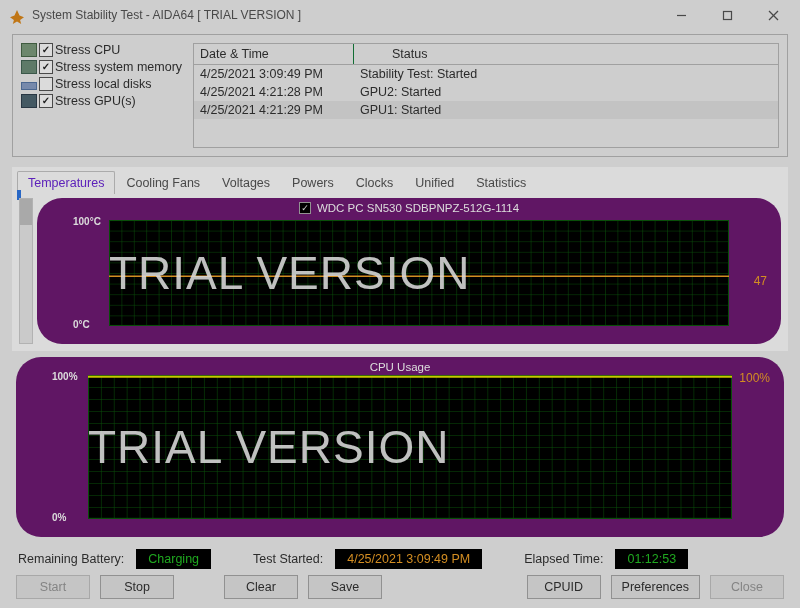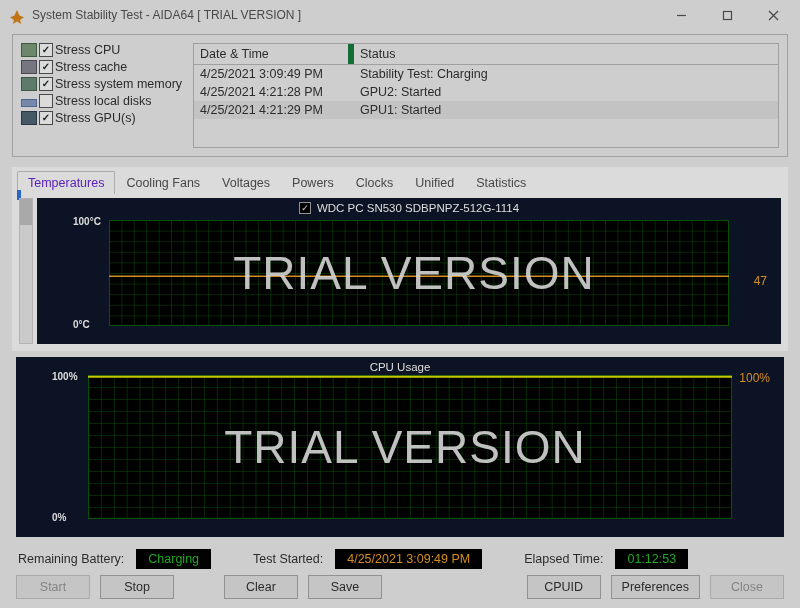--- a/index.html
+++ b/index.html
@@ -59,22 +59,22 @@
   .hw-icon.fpu { background: #9e7e7e; border: 1px solid #6a4a4a; }
   .hw-icon.cache { background: #8a8a96; border: 1px solid #55555f; }
   .hw-icon.mem  { background: #6e8e7a; border: 1px solid #465; }
   .hw-icon.disk { background: #8aa0c8; border: 1px solid #5878a8; height: 8px; margin-top: 3px;}
   .hw-icon.gpu  { background: #506874; border: 1px solid #304050; }
   .chk { width: 14px; height: 14px; border: 1px solid #555; background: #fff; display: inline-flex; align-items:center; justify-content:center; font-size: 10px; color: #222; }
   .chk.checked::after { content: "✓"; font-weight: bold; line-height: 10px; }
 
   .log-table { flex: 1 1 auto; border: 1px solid #bbb; background: #f0f0f0; }
   .log-table .head { display: flex; border-bottom: 1px solid #bbb; }
-  .log-table .head .col { padding: 3px 6px; font-size: 12.5px; color: #333; border-right: 6px solid #15803d; }
-  .log-table .head .col:last-child { border-right: none; }
+  .log-table .head .col { padding: 3px 6px; font-size: 12.5px; color: #333; border-right: 1px solid #15803d; }
+  .log-table .head .col:last-child { border-right: none; margin-left: 32px; }
   .log-table .rows .row { display: flex; background: #f0f0f0; }
   .log-table .rows .row.sel { background: #e4e4e4; }
   .log-table .col.dt { flex: 0 0 160px; }
   .log-table .col.st { flex: 1 1 auto; }
   .log-table .rows .cell { padding: 2px 6px; font-size: 12.5px; color: #333; }
   .log-table .blank { height: 14px; }
 
   
   .tabs-wrap { margin-top: 10px; background: #fff; padding: 0; border: 1px solid #fff; }
   .tab-strip { display: flex; align-items: flex-end; height: 26px; padding-left: 4px; gap: 0; }
@@ -99,41 +99,41 @@
     background: #2f79e6;
   }
   .tab:not(.active) { color: #555; }
 
   .chart-area { padding: 4px 6px 6px 6px; display: flex; gap: 4px; }
   .mini-scroll { width: 14px; background: #ececec; border: 1px solid #d0d0d0; position: relative; }
   .mini-scroll .thumb { position: absolute; top: 0; left: 0; right: 0; height: 26px; background: #c5c5c5; }
 
   .chart {
     position: relative;
-    background: #0f172a;
+    background: #701a75;
     flex: 1 1 auto;
     height: 146px;
     color: #fff;
+    border-radius: 25px;
   }
   .chart .topline { height: 20px; display: flex; align-items: center; justify-content: center; gap: 6px; font-size: 11.5px; }
   .chk-graph { width: 12px; height: 12px; border: 1px solid #aaa; background: #000; display: inline-flex; align-items:center; justify-content:center; }
   .chk-graph.checked::after { content: "✓"; color: #eee; font-size: 9px; line-height: 9px; }
   .plot-wrap { position: absolute; left: 72px; right: 52px; top: 22px; bottom: 18px; }
   .plot-grid { position: absolute; inset: 0; background: #000; }
   .axis-label { position: absolute; left: 36px; font-size: 10px; color: #fff; font-weight: bold; }
   .axis-top { top: 18px; }
   .axis-bot { bottom: 14px; }
   .val-right { position: absolute; right: 14px; font-size: 12px; color: #f6a528; }
   .val-right.temp { top: 76px; }
   .val-right.cpu  { top: 14px; }
   .watermark {
     position: absolute;
     left: 0; right: 10px; top: 50%;
     transform: translateY(-50%);
-    text-align: center;
     font-size: 46px;
     font-weight: 400;
     color: rgba(255,255,255,0.88);
     letter-spacing: 1px;
     pointer-events: none;
     white-space: nowrap;
     font-family: "Segoe UI Light", "Segoe UI", sans-serif;
   }
 
   
@@ -193,25 +193,20 @@
 <div class="app-body">
 
   <div class="top-panel">
     <div class="stress-col">
       <div class="stress-row">
         <span class="hw-icon cpu"></span>
         <span class="chk checked"></span>
         <span>Stress CPU</span>
       </div>
       <div class="stress-row">
-        <span class="hw-icon cache"></span>
-        <span class="chk checked"></span>
-        <span>Stress cache</span>
-      </div>
-      <div class="stress-row">
         <span class="hw-icon mem"></span>
         <span class="chk checked"></span>
         <span>Stress system memory</span>
       </div>
       <div class="stress-row">
         <span class="hw-icon disk"></span>
         <span class="chk"></span>
         <span>Stress local disks</span>
       </div>
       <div class="stress-row">
@@ -222,21 +217,21 @@
     </div>
 
     <div class="log-table">
       <div class="head">
         <div class="col dt">Date &amp; Time</div>
         <div class="col st">Status</div>
       </div>
       <div class="rows">
         <div class="row">
           <div class="cell col dt">4/25/2021 3:09:49 PM</div>
-          <div class="cell col st">Stability Test: Charging</div>
+          <div class="cell col st">Stability Test: Started</div>
         </div>
         <div class="row">
           <div class="cell col dt">4/25/2021 4:21:28 PM</div>
           <div class="cell col st">GPU2: Started</div>
         </div>
         <div class="row sel">
           <div class="cell col dt">4/25/2021 4:21:29 PM</div>
           <div class="cell col st">GPU1: Started</div>
         </div>
         <div class="row blank"></div>

